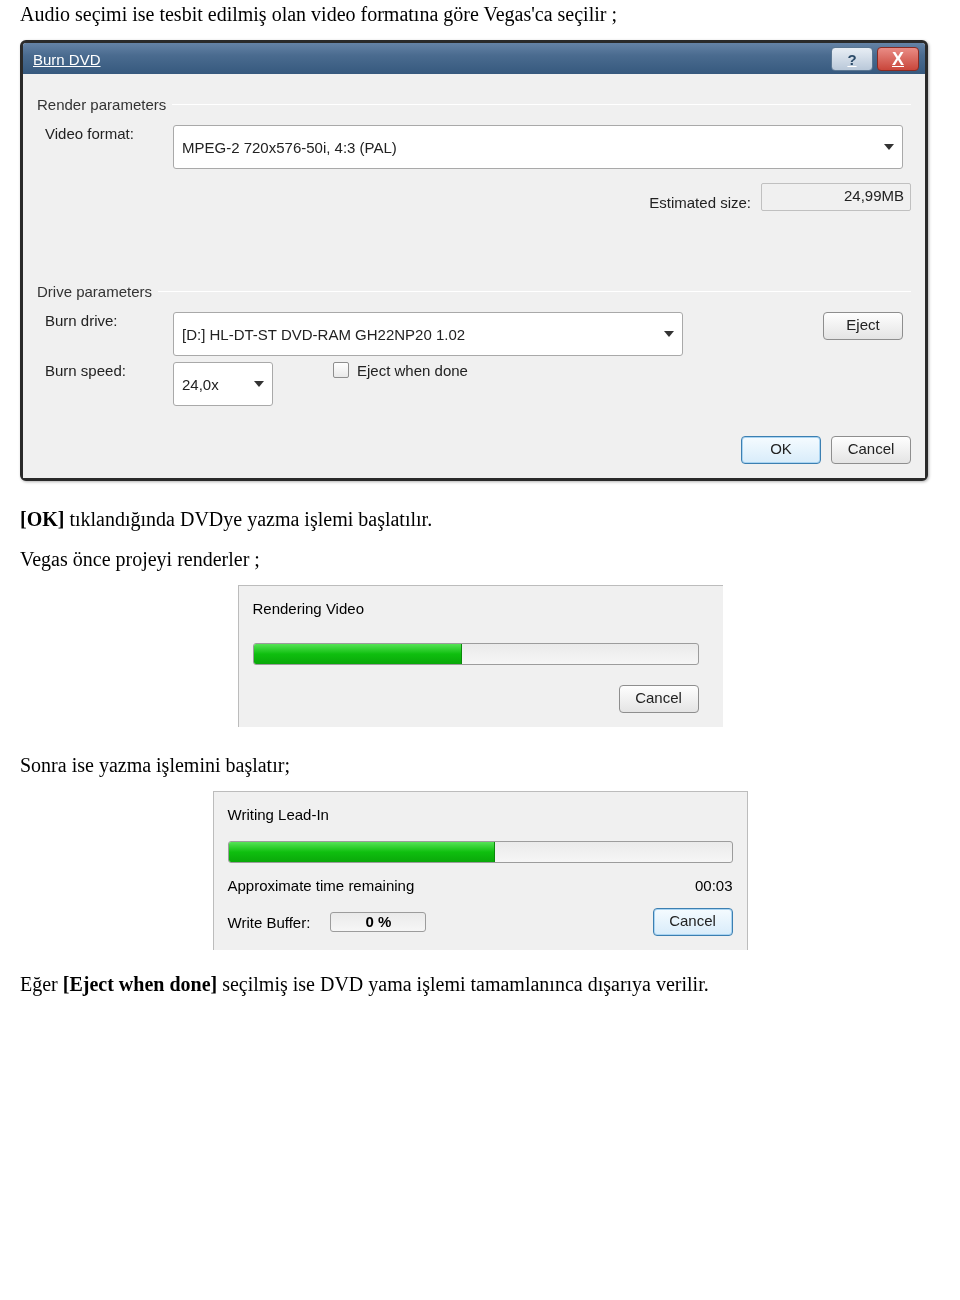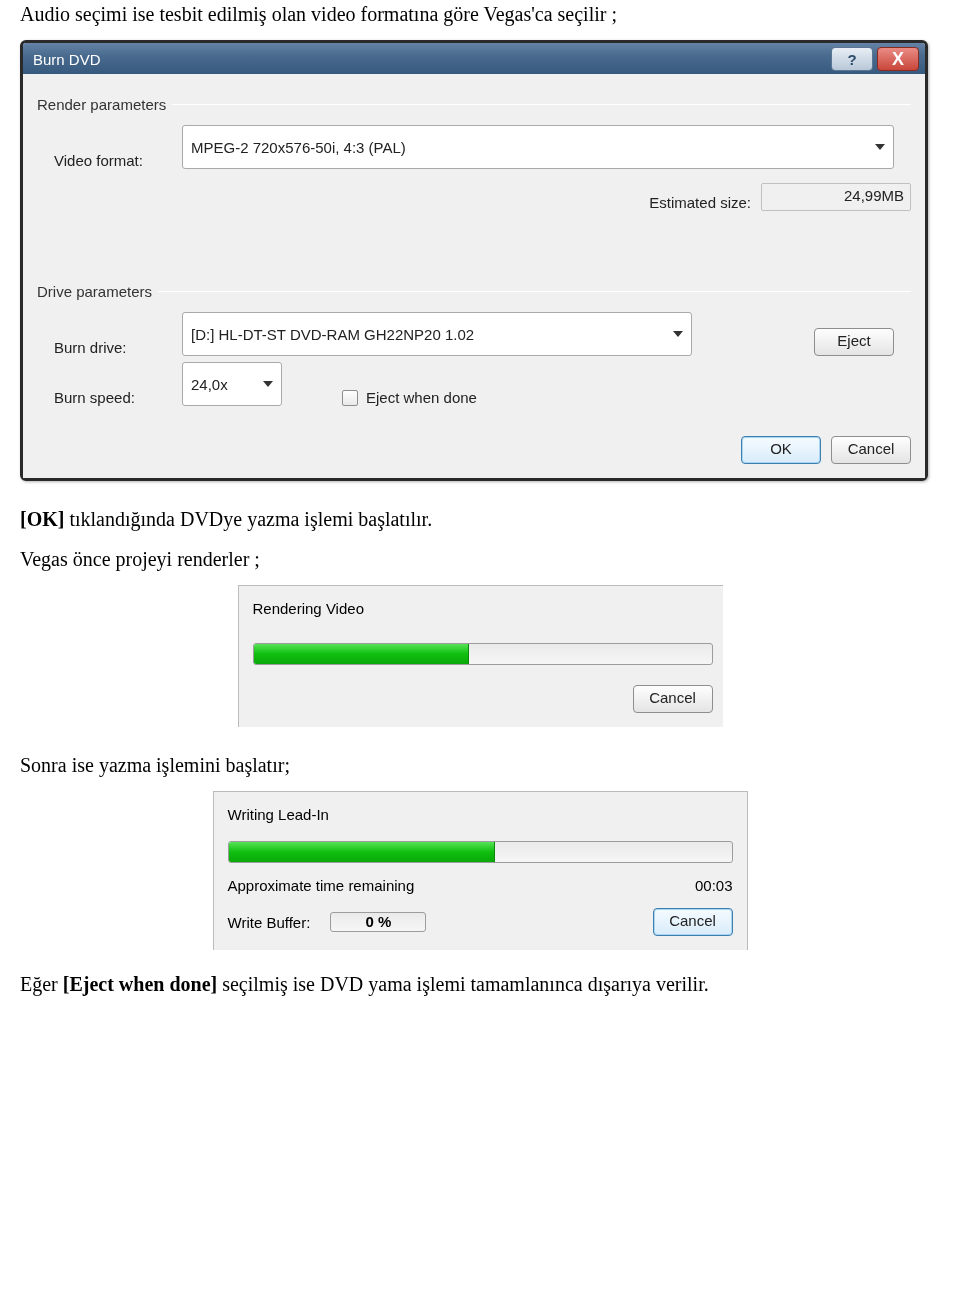--- a/index.html
+++ b/index.html
@@ -34,20 +34,21 @@
     box-shadow: 1px 1px 3px rgba(0,0,0,0.3);
   }
   .titlebar {
     background: linear-gradient(#6583a6, #4a6b8f 40%, #36597e);
     color: #fff;
     padding: 4px 6px 3px 10px;
     display: flex;
     align-items: center;
     border-top-left-radius: 3px;
     border-top-right-radius: 3px;
+    text-decoration: underline;
   }
   .titlebar-text { flex: 1; font-size: 15px; }
   .titlebar-btn {
     width: 42px;
     height: 24px;
     margin-left: 4px;
     border-radius: 4px;
     display: flex;
     align-items: center;
     justify-content: center;
@@ -75,22 +76,22 @@
   }
   .group-label .line {
     flex: 1;
     height: 1px;
     background: #d5d5d5;
     margin-left: 6px;
     border-bottom: 1px solid #fff;
   }
   .frow {
     display: flex;
-    align-items: flex-end;
-    margin: 6px 17px;
+    align-items: flex-start;
+    margin: 6px 8px;
   }
   .frow .lbl { width: 128px; }
   .dropdown {
     flex: 1;
     height: 44px;
     background: #fff;
     border: 1px solid #a9a9a9;
     border-radius: 3px;
     display: flex;
     align-items: center;
@@ -162,21 +163,21 @@
 
   
   .dlg-render {
     width: 485px;
     margin: 10px auto 24px auto;
     border-top: 1px solid #bcbcbc;
     border-left: 1px solid #bcbcbc;
     background: #f0f0f0;
     font-family: "Segoe UI", Tahoma, sans-serif;
     font-size: 15px;
-    padding: 14px 10px 14px 14px;
+    padding: 14px 24px 14px 14px;
   }
   .dlg-render .lbl3 { margin-bottom: 14px; }
   .progress-track {
     height: 22px;
     border: 1px solid #9c9c9c;
     background: linear-gradient(#eaeaea, #f6f6f6);
     border-radius: 3px;
     position: relative;
     overflow: hidden;
   }

